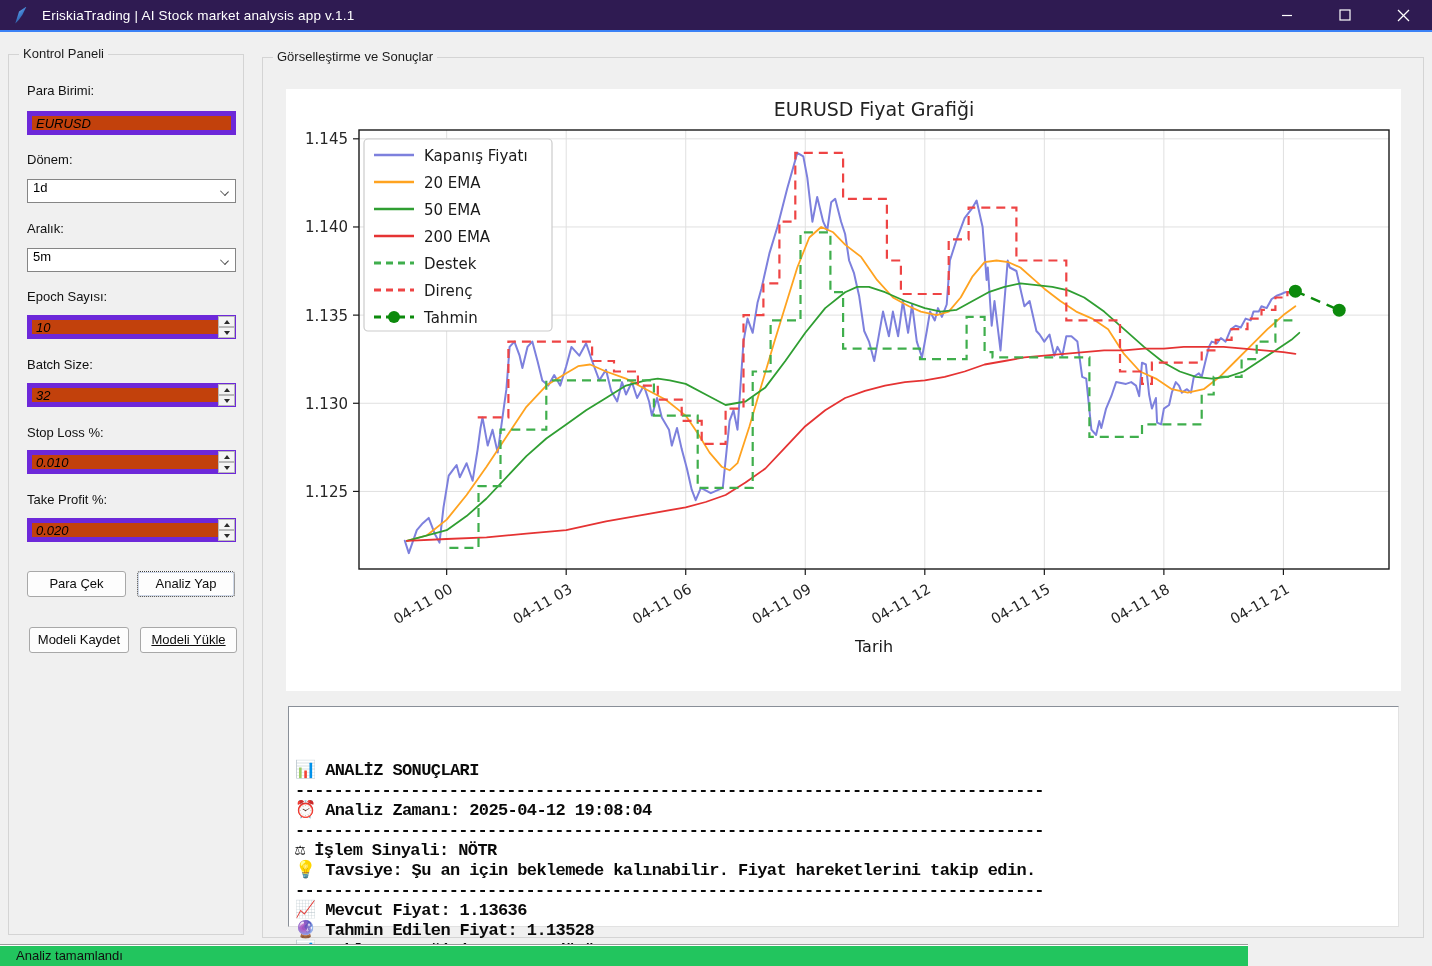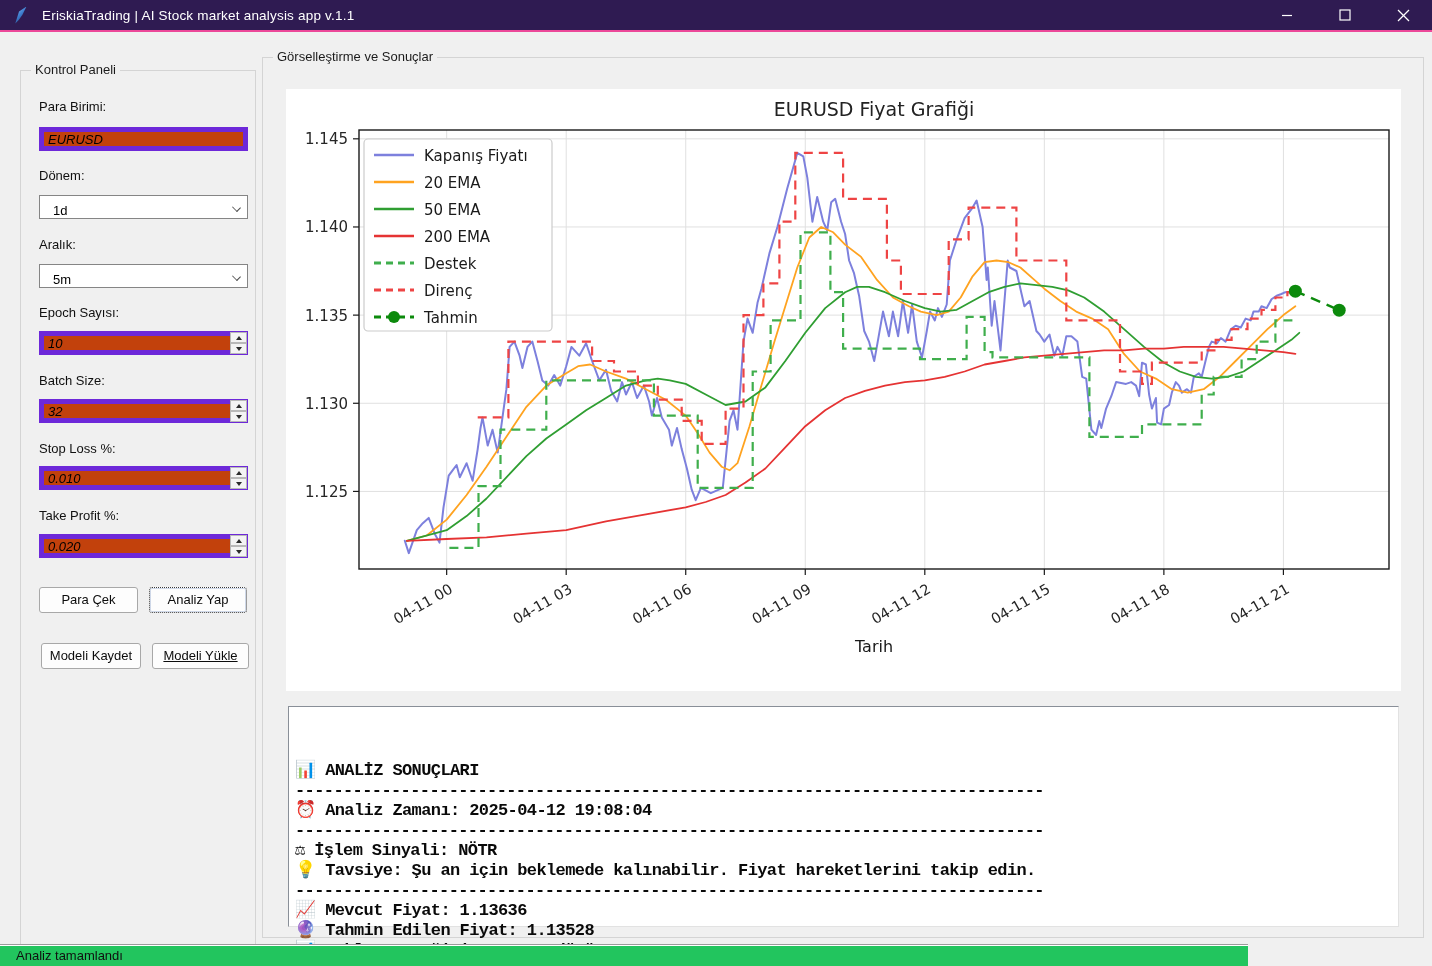--- a/index.html
+++ b/index.html
@@ -1,36 +1,36 @@
 <!DOCTYPE html>
 <html><head>
 <meta charset="utf-8">
 <style>
   * { margin:0; padding:0; box-sizing:border-box; }
   html,body { width:1432px; height:966px; overflow:hidden; }
   body { font-family:"Liberation Sans", sans-serif; background:#f0f0f0; position:relative; }
 
   .titlebar { position:absolute; left:0; top:0; width:1432px; height:32px;
-    background:#2f1b52; border-bottom:2px solid #ec4899; display:flex; align-items:center; }
+    background:#2f1b52; border-bottom:2px solid #3b82f6; display:flex; align-items:center; }
   .app-icon { width:15px; height:17px; margin-left:13px;
     background:linear-gradient(135deg,#9fd8ff 0%,#3f7fd0 45%,#16275e 100%);
     clip-path:polygon(15% 100%, 40% 30%, 90% 0%, 62% 50%, 38% 80%); }
   .win-title { color:#ffffff; font-size:13.5px; margin-left:14px; letter-spacing:.2px; }
   .win-controls { position:absolute; right:0; top:0; height:30px; display:flex; }
   .win-btn { width:58px; height:30px; display:flex; align-items:center; justify-content:center; cursor:default; }
 
   .groupbox { position:absolute; border:1px solid #d4d4d4; background:#f0f0f0; }
   .groupbox-label { position:absolute; top:-9px; left:10px; background:#f0f0f0; padding:0 4px;
     font-size:13px; color:#1b1b1b; white-space:nowrap; }
 
   .fld-label { position:absolute; left:18px; font-size:13px; color:#101010; }
   .entry, .spin-input { position:absolute; left:18px; width:209px; height:24px; border:5px solid #6d28d9;
     background:#c2410c; font-family:"Liberation Sans",sans-serif; font-size:13px; padding:0 4px; color:#000;font-style:italic; }
   .combo { position:absolute; left:18px; width:209px; height:24px; border:1px solid #858585;
-    background:#ffffff; display:flex; align-items:flex-end; padding-left:13px; font-size:13px; }
+    background:#ffffff; display:flex; align-items:flex-start; padding-left:5px; font-size:13px; }
   .combo-arrow { position:absolute; right:7px; top:8px; width:7px; height:7px;
     border-right:1.6px solid #4a4a4a; border-bottom:1.6px solid #4a4a4a; transform:rotate(45deg) scaleY(.8); }
   .spin-wrap { position:absolute; left:18px; width:209px; height:24px; }
   .spin-wrap .spin-input { left:0; top:0; width:209px; padding-right:5px; }
   .spin-btns { position:absolute; right:1px; top:1px; width:17px; height:22px; display:flex; flex-direction:column; }
   .spin-btn { flex:1; background:#f4f4f4; border:1px solid #b9b9b9; display:flex; align-items:center; justify-content:center; }
   .tri-up { width:0; height:0; border-left:3.5px solid transparent; border-right:3.5px solid transparent; border-bottom:4.5px solid #2b2b2b; }
   .tri-dn { width:0; height:0; border-left:3.5px solid transparent; border-right:3.5px solid transparent; border-top:4.5px solid #2b2b2b; }
 
   .btn { position:absolute; height:26px; background:#fdfdfd; border:1px solid #a8a8a8; border-radius:3px;
@@ -72,21 +72,21 @@
     </div>
     <div class="win-btn">
       <svg width="13" height="13">
           <line x1="1" y1="1" x2="12" y2="12" stroke="#ffffff" stroke-width="1.2"></line>
           <line x1="12" y1="1" x2="1" y2="12" stroke="#ffffff" stroke-width="1.2"></line>
         </svg>
     </div>
   </div>
 </div>
 
-<div class="groupbox" style="left:8px; top:70px; width:236px; height:881px;margin-left:12px;">
+<div class="groupbox" style="left:8px; top:54px; width:236px; height:881px;">
   <div class="groupbox-label">Kontrol Paneli</div>
 
   <div class="fld-label" style="top:28px;">Para Birimi:</div>
   <input class="entry" style="top: 56px;" value="EURUSD">
 
   <div class="fld-label" style="top:97px;">Dönem:</div>
   <div class="combo" style="top:124px;">
     <span>1d</span>
     <i class="combo-arrow"></i>
   </div>

